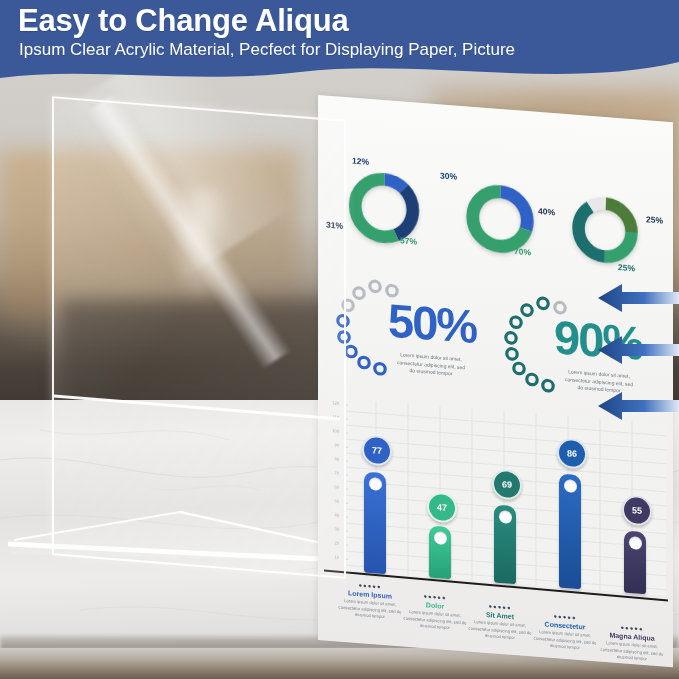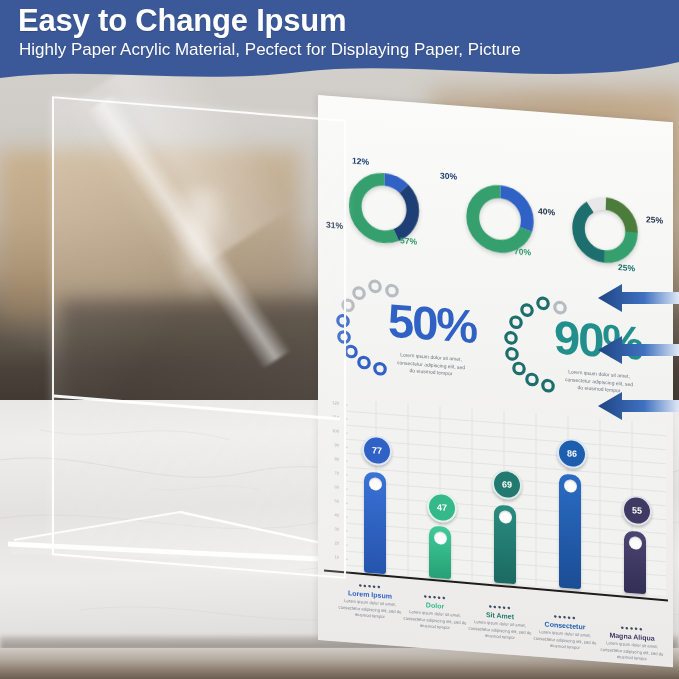--- a/index.html
+++ b/index.html
@@ -359,17 +359,17 @@
         <path d="M2 68 L26 54 L26 62 L86 62 L86 74 L26 74 L26 82 Z"></path>
         <path d="M2 124 L26 110 L26 118 L86 118 L86 130 L26 130 L26 138 Z"></path>
       </g>
     </svg>
   </div>
 
   <div class="banner">
     <svg width="679" height="92" viewBox="0 0 679 92">
       <path d="M0 0 H679 V62 C 560 90, 420 58, 300 72 C 190 85, 90 66, 0 78 Z" fill="#3b5998"></path>
     </svg>
-    <div class="banner-title">Easy to Change Ipsum</div>
-    <div class="banner-sub">Highly Paper Acrylic Material, Pecfect for Displaying Paper, Picture</div>
+    <div class="banner-title">Easy to Change Aliqua</div>
+    <div class="banner-sub">Ipsum Clear Acrylic Material, Pecfect for Displaying Paper, Picture</div>
   </div>
 
 </div>
 
 </body></html>

